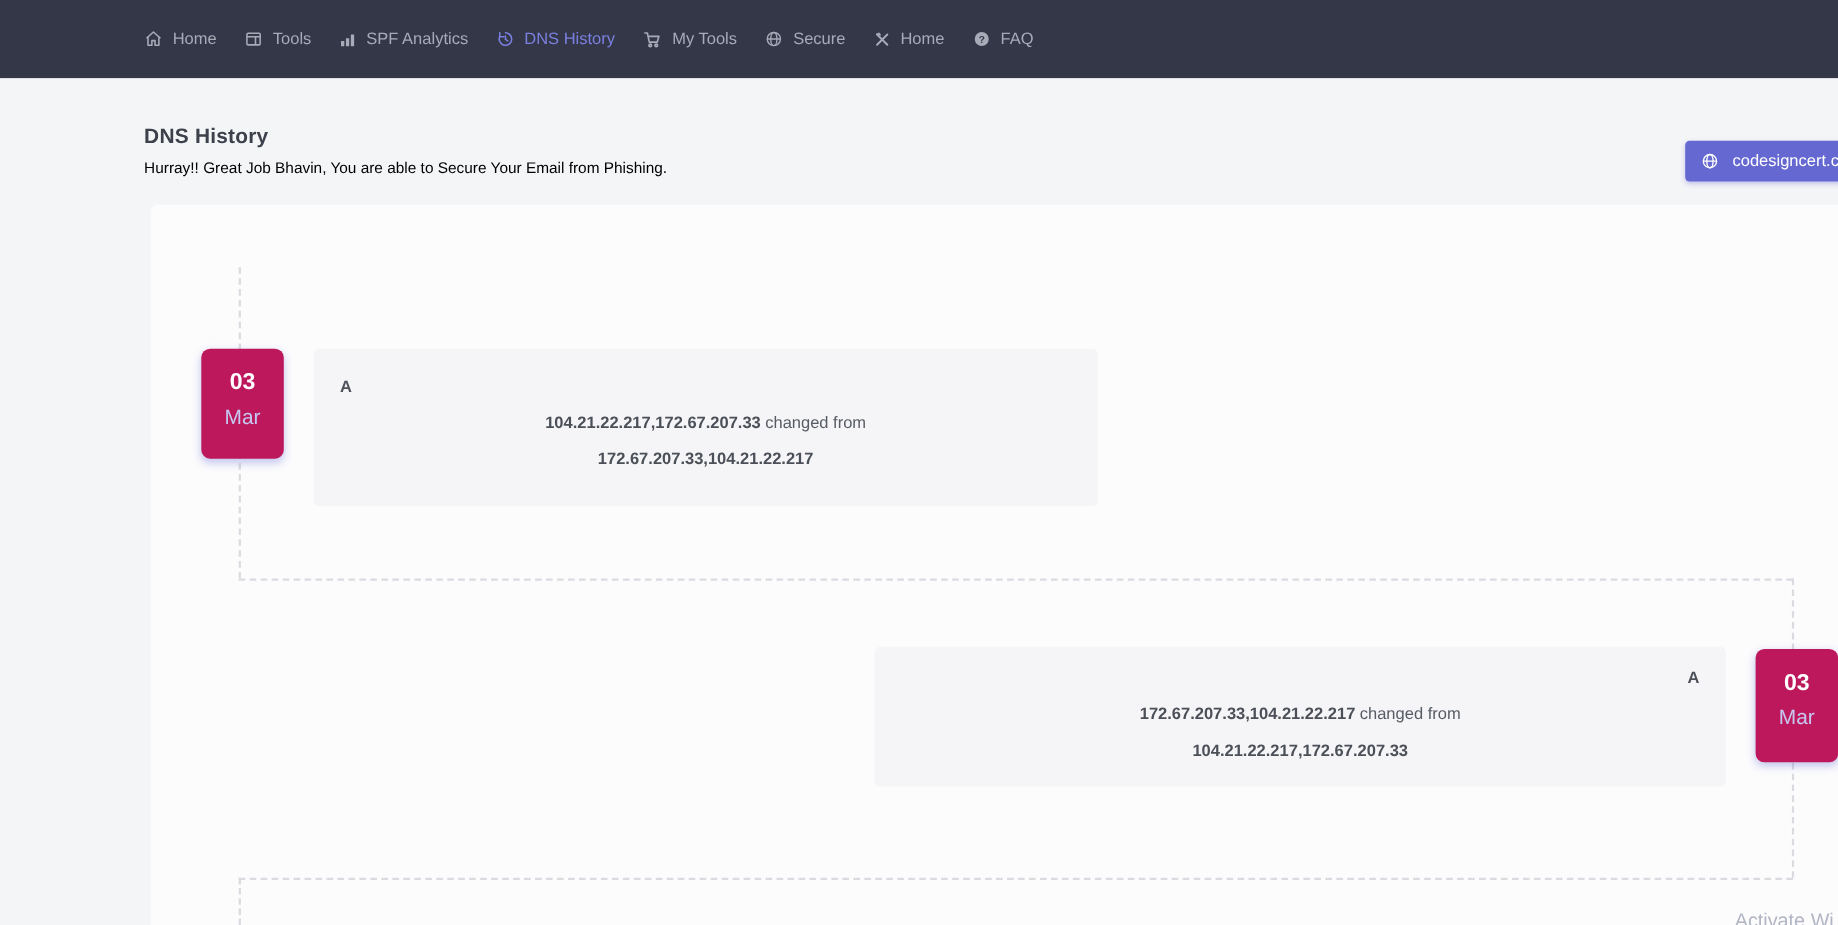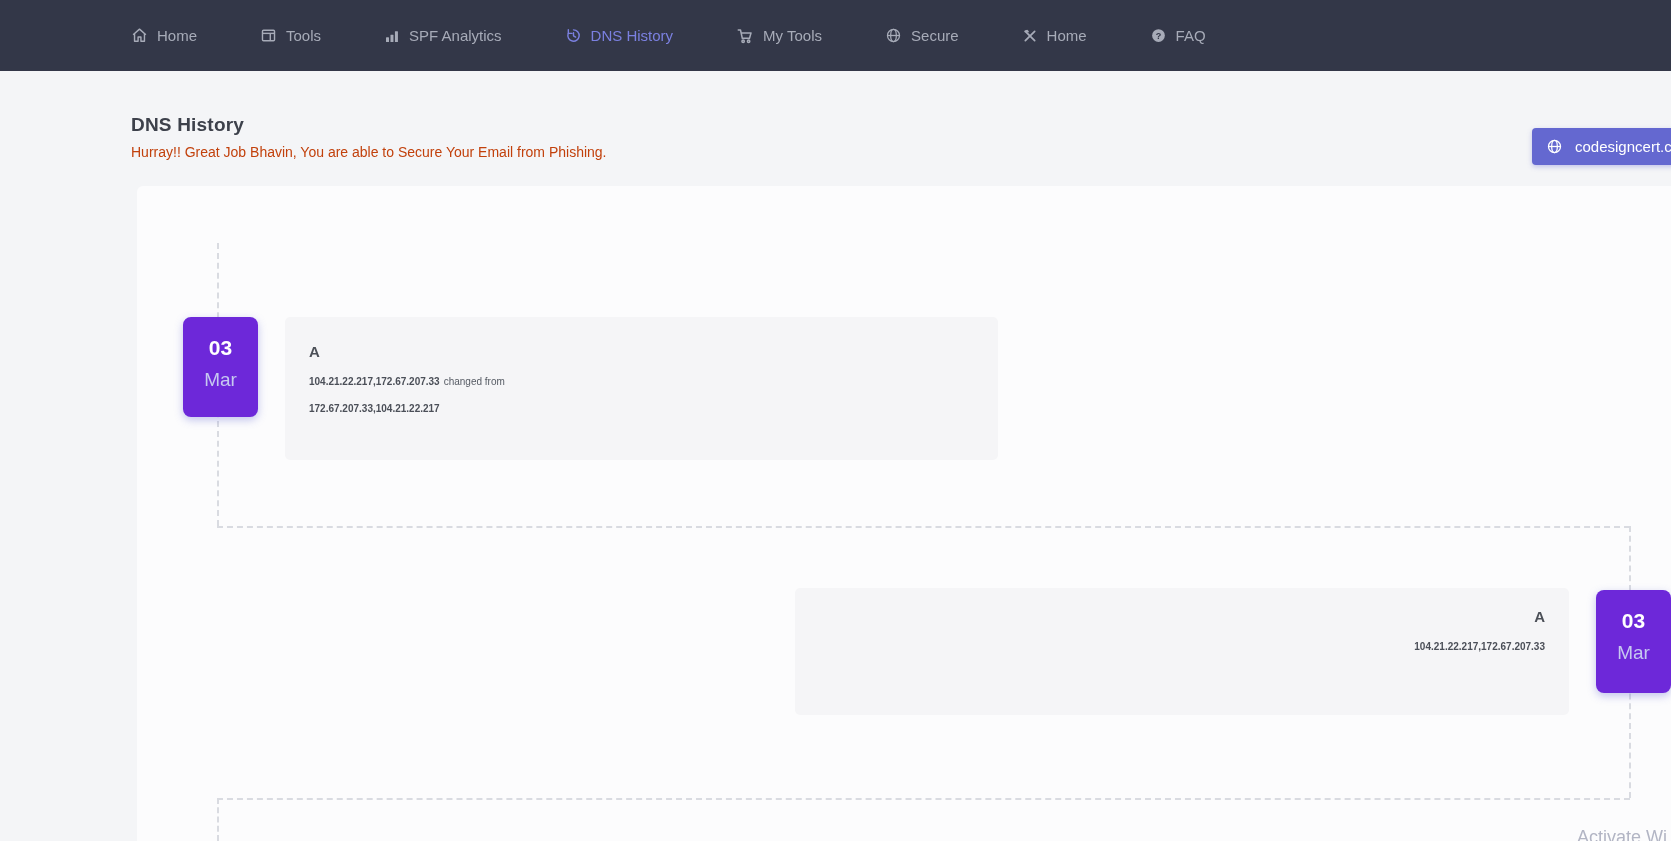--- a/index.html
+++ b/index.html
@@ -8,37 +8,37 @@
     font-family:"Liberation Sans", sans-serif;
     background:#f4f5f7;
     position:relative;
   }
 
   
   .navbar {
     position:absolute; top:0; left:0; width:1671px; height:71px;
     background:#333748;
     display:flex; 
-    padding-left:131px; gap:63px;
+    padding-left:131px; gap:25px;
   }
   .nav-item {
     display:flex; align-items:center; gap:9px;
     color:#a7abb8; font-size:15px; cursor:pointer; white-space:nowrap;
   }
   .nav-item.active { color:#7b80e0; }
   .nav-item svg { display:block; }
 
   
   .page-title {
     position:absolute; left:131px; top:114px;
     font-size:19px; font-weight:bold; color:#3d414b; letter-spacing:.2px;
   }
   .page-subtitle {
     position:absolute; left:131px; top:144px;
-    font-size:14px; color:#c2410c;
+    font-size:14px; color:#000000;
   }
   .domain-btn {
     position:absolute; left:1532px; top:128px; height:37px; width:230px;
     background:#6468d0; border:none; border-radius:4px;
     color:#ffffff; font-size:15px; font-family:inherit;
     display:flex; align-items:center; gap:12px; padding:0 14px;
     cursor:pointer; box-shadow:0 2px 5px rgba(100,104,208,.35);
   }
 
   
@@ -52,38 +52,38 @@
   .dash-v { border-left:2px dashed #d9dbe1; width:0; }
   .dash-h { border-top:2px dashed #d9dbe1; height:0; }
   .dash-v1 { left:217px; top:243px; height:283px; }
   .dash-h1 { left:217px; top:526px; width:1413px; }
   .dash-v2 { left:1629px; top:526px; height:272px; }
   .dash-h2 { left:217px; top:798px; width:1413px; }
   .dash-v3 { left:217px; top:798px; height:43px; }
 
   
   .date-badge {
-    position:absolute; width:75px; background:#6d28d9; border-radius:8px;
+    position:absolute; width:75px; background:#be185d; border-radius:8px;
     color:#fff; text-align:center;
     box-shadow:0 3px 8px rgba(100,105,209,.38);
   }
   .date-badge-1 { left:183px; top:317px; height:100px; }
   .date-badge-2 { left:1596px; top:590px; height:103px; }
   .badge-day   { font-size:21px; font-weight:bold; margin-top:19px; }
   .badge-month { font-size:19px; color:#c6c8f0; margin-top:9px; }
 
   
   .event-card {
     position:absolute; background:#f5f5f7; border-radius:5px;
     padding:26px 24px;
   }
   .event-card-1 { left:285px; top:317px; width:713px; height:143px; }
   .event-card-2 { left:795px; top:588px; width:774px; height:127px; text-align:right; padding-top:20px; }
   .record-type { font-size:15px; font-weight:bold; color:#4c5058; }
-  .event-line  { font-size:10px; color:#565b64; margin-top:16px; }
+  .event-line  { font-size:15px; color:#565b64; margin-top:16px;text-align:center; }
   .ip { font-weight:bold; color:#4b4f58; }
   .change-text { margin-left:4px; }
 
   
   .watermark {
     position:absolute; left:1577px; top:827px;
     font-size:18px; color:#b2b5c4;
   }
 </style>
 </head>
@@ -202,20 +202,23 @@
     <span class="ip">104.21.22.217,172.67.207.33</span><span class="change-text">changed from</span>
   </div>
   <div class="event-line">
     <span class="ip">172.67.207.33,104.21.22.217</span>
   </div>
 </div>
 
 <div class="event-card event-card-2">
   <div class="record-type">A</div>
   <div class="event-line">
+    <span class="ip">172.67.207.33,104.21.22.217</span><span class="change-text">changed from</span>
+  </div>
+  <div class="event-line">
     <span class="ip">104.21.22.217,172.67.207.33</span>
   </div>
 </div>
 <div class="date-badge date-badge-2">
   <div class="badge-day">03</div>
   <div class="badge-month">Mar</div>
 </div>
 
 <div class="watermark">Activate Wi</div>
 

